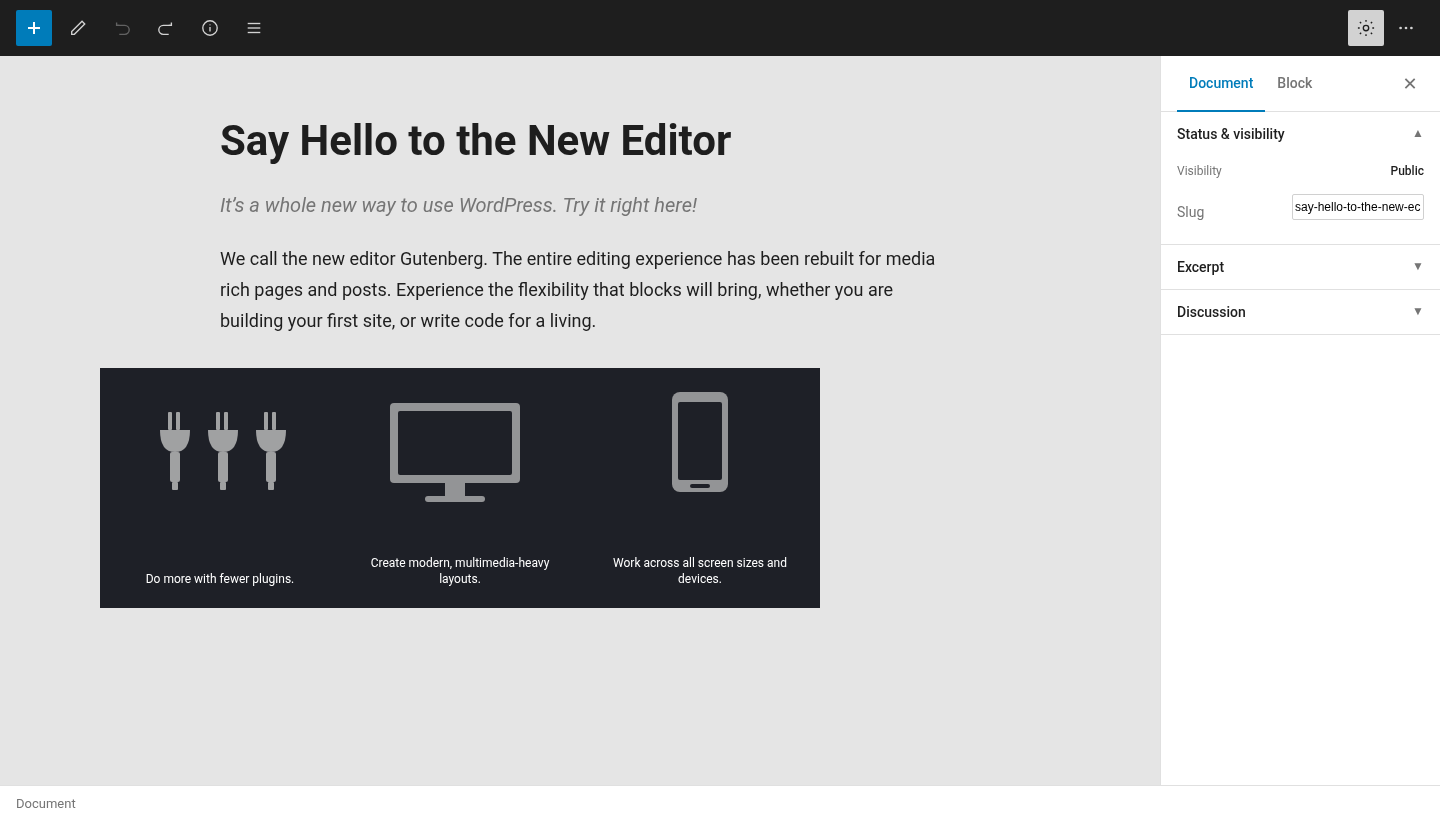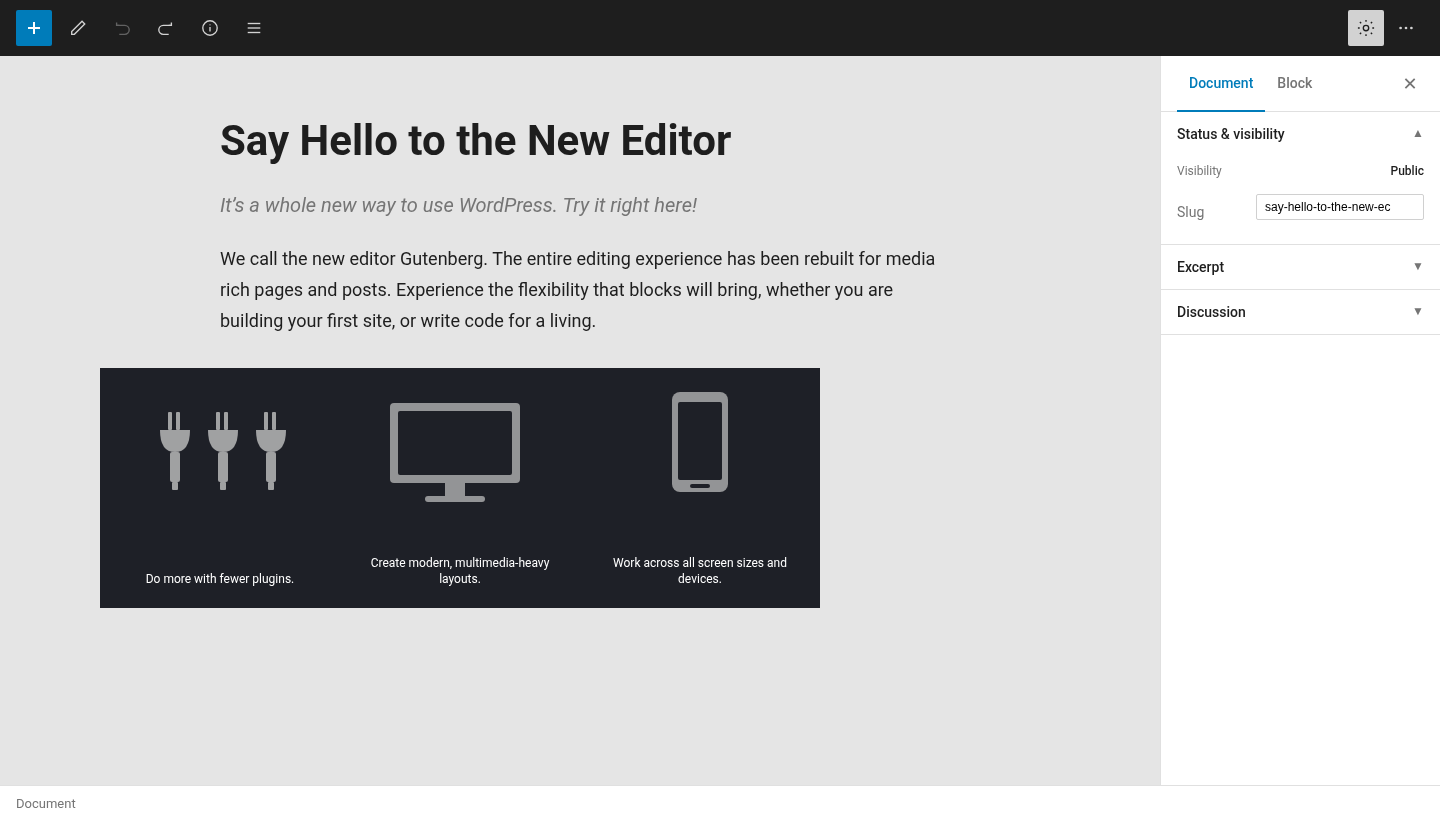--- a/index.html
+++ b/index.html
@@ -119,21 +119,21 @@
     .sidebar-section-body { padding: 0 16px 16px; }
 
     .sidebar-row {
       display: flex; align-items: flex-start; justify-content: space-between;
       padding: 8px 0; font-size: 12px;
     }
     .sidebar-row-label { color: #757575; }
     .sidebar-row-value { color: #1e1e1e; font-weight: 500; }
     .slug-row { display: flex; align-items: flex-end; justify-content: space-between; padding: 8px 0; }
     .slug-label { font-size: 14px; color: #757575; }
-    .slug-input { width: 168px; padding: 5px 8px; border: 1px solid #d0d0d0; border-radius: 2px; font-size: 12px; }
+    .slug-input { width: 132px; padding: 5px 2px; border: 1px solid #d0d0d0; border-radius: 2px; font-size: 12px; }
   </style>
 </head>
 <body>
 
 <div class="toolbar">
   <div class="toolbar-left">
     <button class="btn-add">
       <svg width="16" height="16" viewBox="0 0 16 16" fill="none">
         <line x1="8" y1="2" x2="8" y2="14" stroke="white" stroke-width="2"></line>
         <line x1="2" y1="8" x2="14" y2="8" stroke="white" stroke-width="2"></line>

